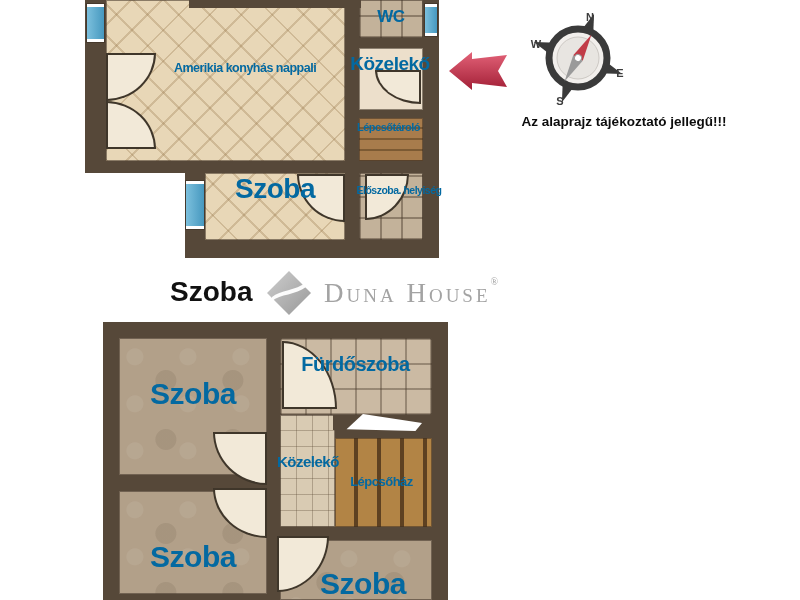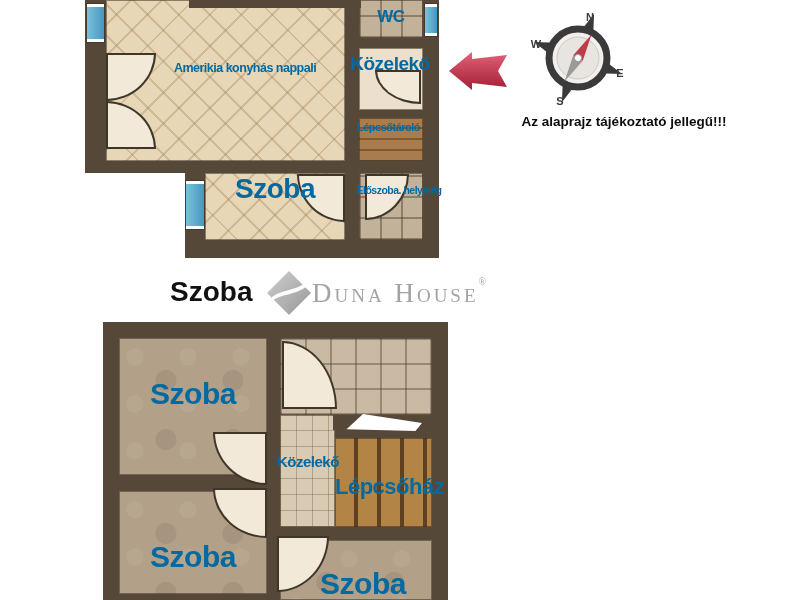--- a/index.html
+++ b/index.html
@@ -34,21 +34,21 @@
           border-top:3px solid #ffffff;border-bottom:3px solid #ffffff;
           box-shadow:0 0 0 1px rgba(60,48,36,.6);box-sizing:border-box;}
   .rlabel{position:absolute;font-weight:700;color:#0369a1;text-align:center;line-height:1.05;
           letter-spacing:-0.5px;white-space:nowrap;}
   .opening{position:absolute;background:#ffffff;}
   #emelet-title{position:absolute;left:170px;top:276px;font-size:28px;font-weight:800;color:#111;}
   #disclaimer{position:absolute;left:498px;top:114px;width:252px;text-align:center;
           font-size:13.5px;font-weight:800;color:#0c0c0c;}
   #logo{position:absolute;left:266px;top:270px;display:flex;align-items:flex-start;}
   #logo-text{font-family:"Liberation Serif",serif;font-variant:small-caps;font-size:27px;
-          color:#a3a3a3;letter-spacing:3px;line-height:46px;margin-left:0;}
+          color:#a3a3a3;letter-spacing:3px;line-height:46px;margin-left:12px;}
   #logo-reg{font-family:"Liberation Serif",serif;font-size:10px;color:#a3a3a3;margin-top:6px;}
 </style>
 </head>
 <body>
 
 <div id="stage">
 
   <div class="abs" style="left:85px;top:0;width:356px;height:258px;">
 
     <div class="floor parquet" style="left:21px;top:0;width:239px;height:161px;"></div>
@@ -160,19 +160,20 @@
 
     <div class="opening" style="left:237px;top:91px;width:82px;height:18px;
          clip-path:polygon(8% 90%, 28% 5%, 100% 55%, 92% 100%);box-shadow:none;"></div>
 
     <div class="door r-tr" style="left:179px;top:19px;width:55px;height:68px;"></div>
     <div class="door r-bl" style="left:110px;top:110px;width:54px;height:53px;"></div>
     <div class="door r-bl" style="left:110px;top:166px;width:54px;height:50px;"></div>
     <div class="door r-br" style="left:174px;top:214px;width:52px;height:56px;"></div>
 
     <div class="rlabel" style="left:20px;top:56px;width:140px;font-size:30px;">Szoba</div>
+    <div class="rlabel" style="left:180px;top:32px;width:145px;font-size:20px;">Fürdőszoba</div>
     <div class="rlabel" style="left:174px;top:132px;width:60px;font-size:15px;">Közelekő</div>
-    <div class="rlabel" style="left:232px;top:153px;width:93px;font-size:22px;">Lépcsőház</div>
+    <div class="rlabel" style="left:232px;top:153px;width:93px;font-size:13px;">Lépcsőház</div>
     <div class="rlabel" style="left:20px;top:219px;width:140px;font-size:30px;">Szoba</div>
     <div class="rlabel" style="left:190px;top:246px;width:140px;font-size:30px;">Szoba</div>
   </div>
 
 </div>
 
 </body></html>

